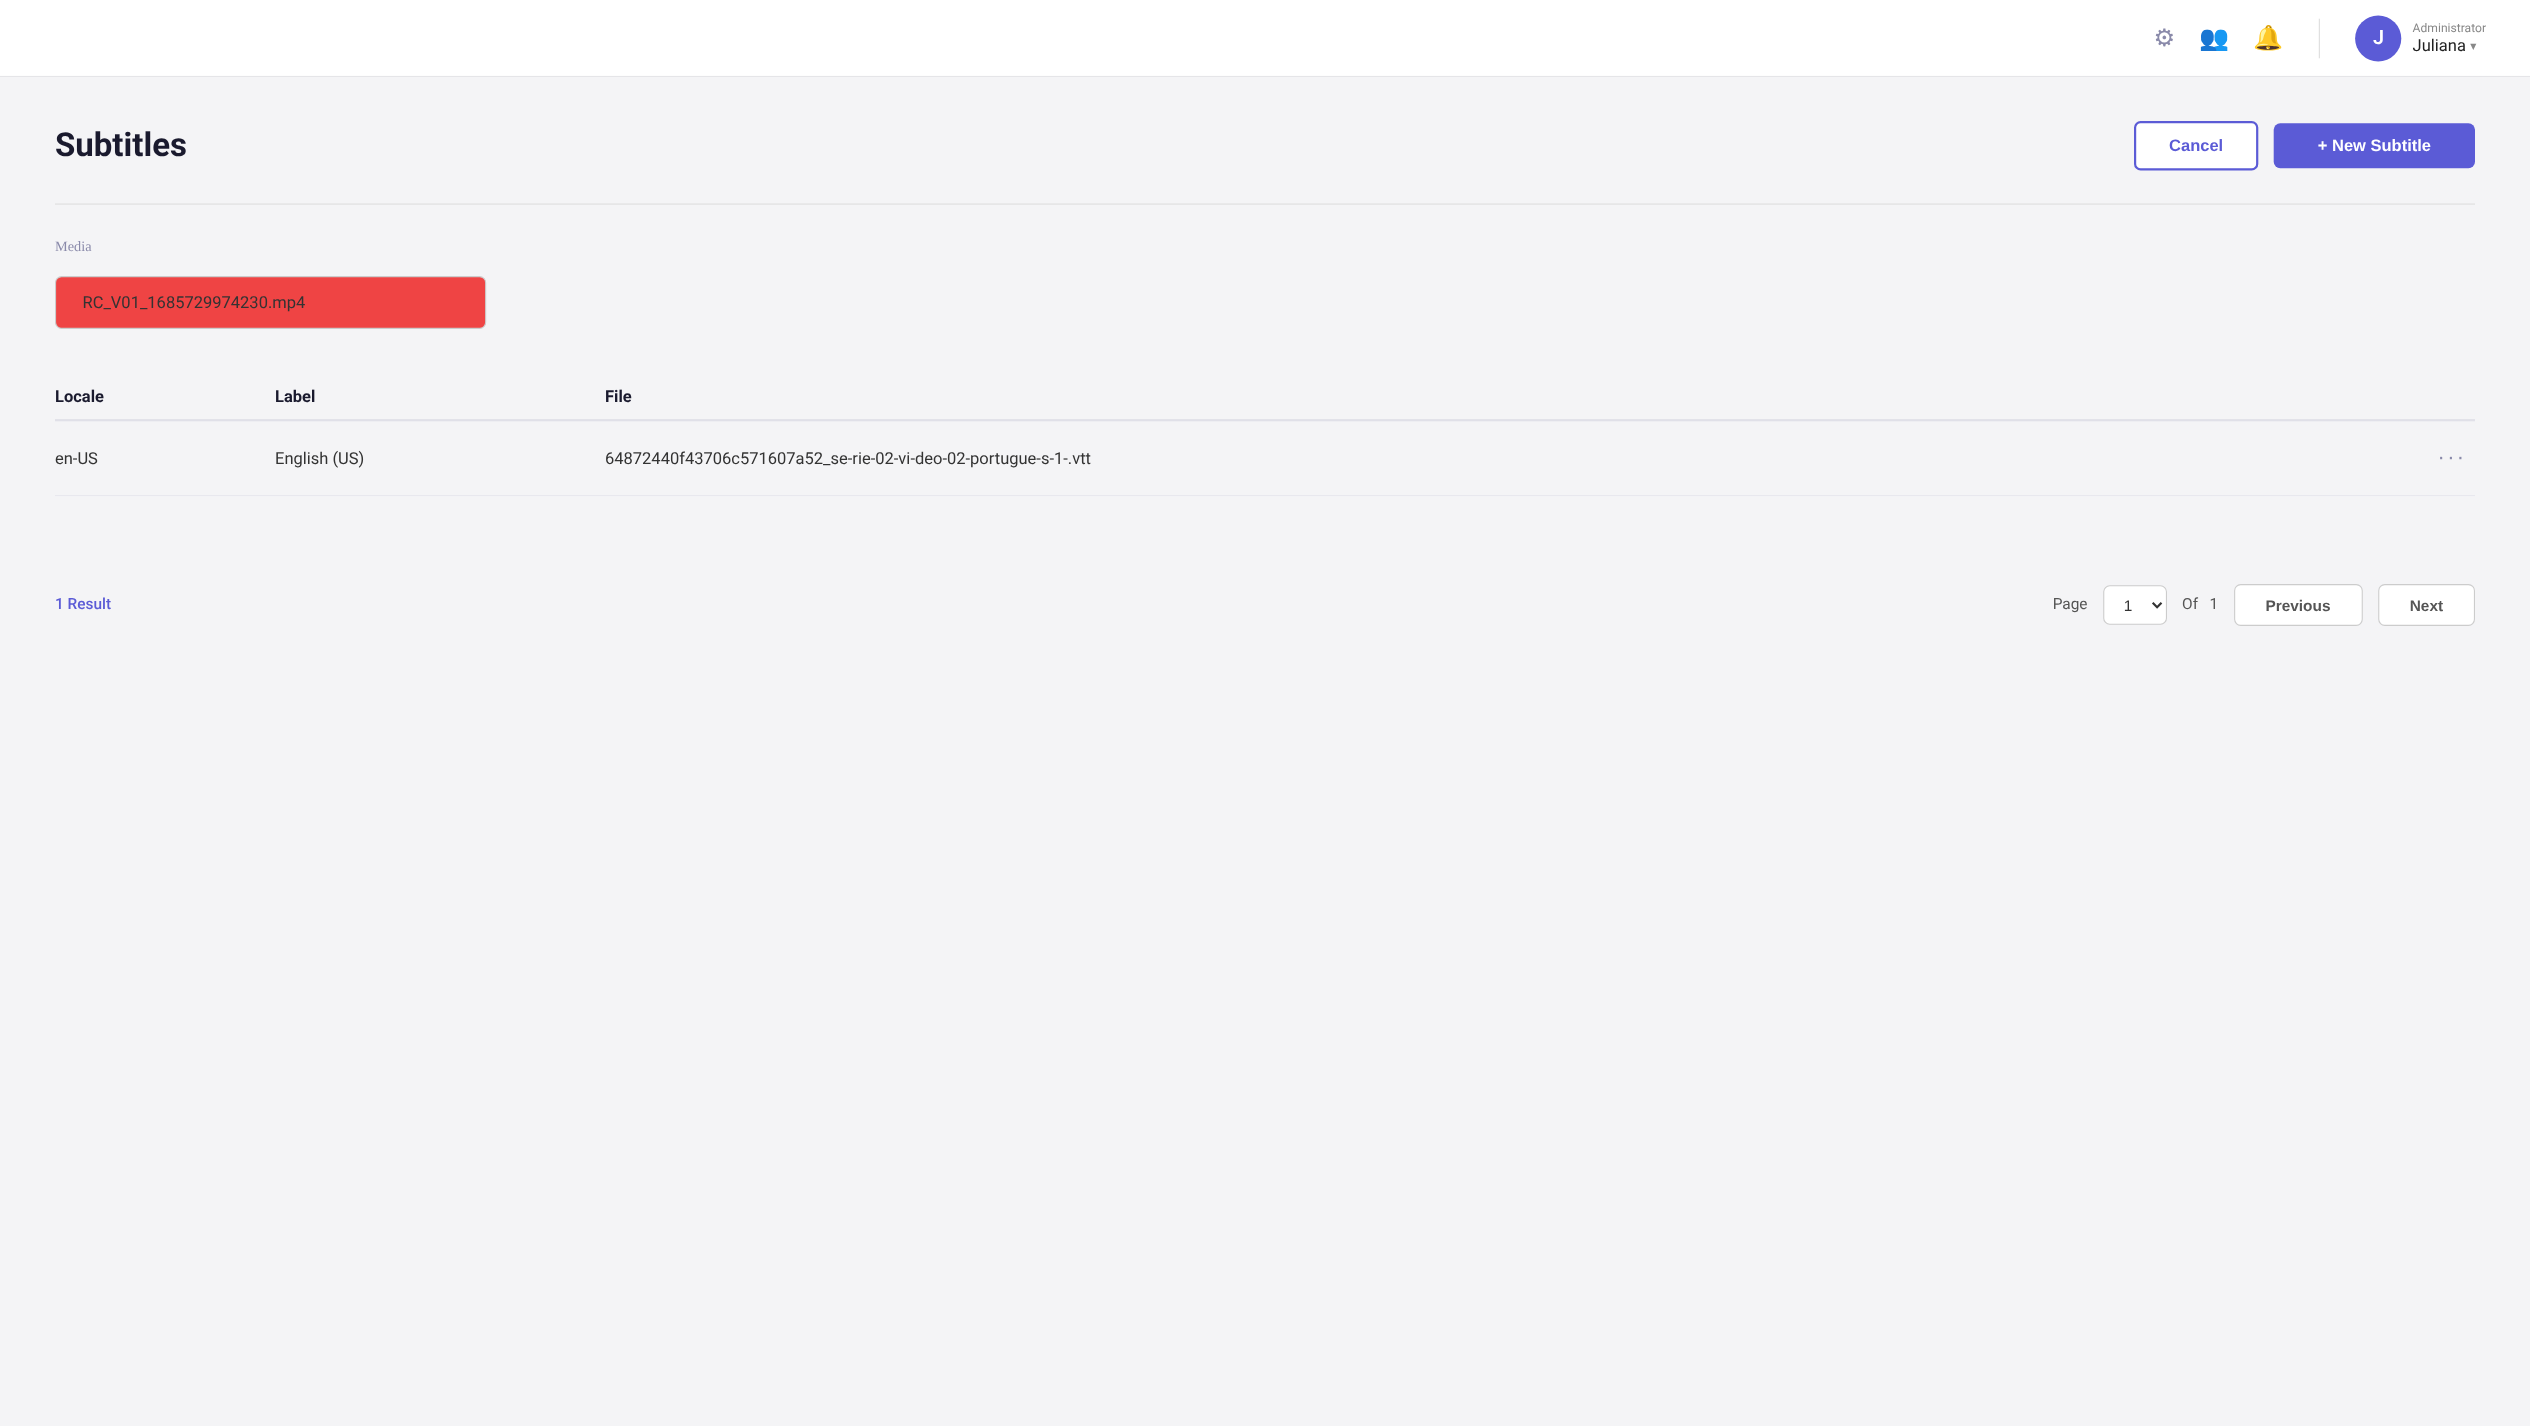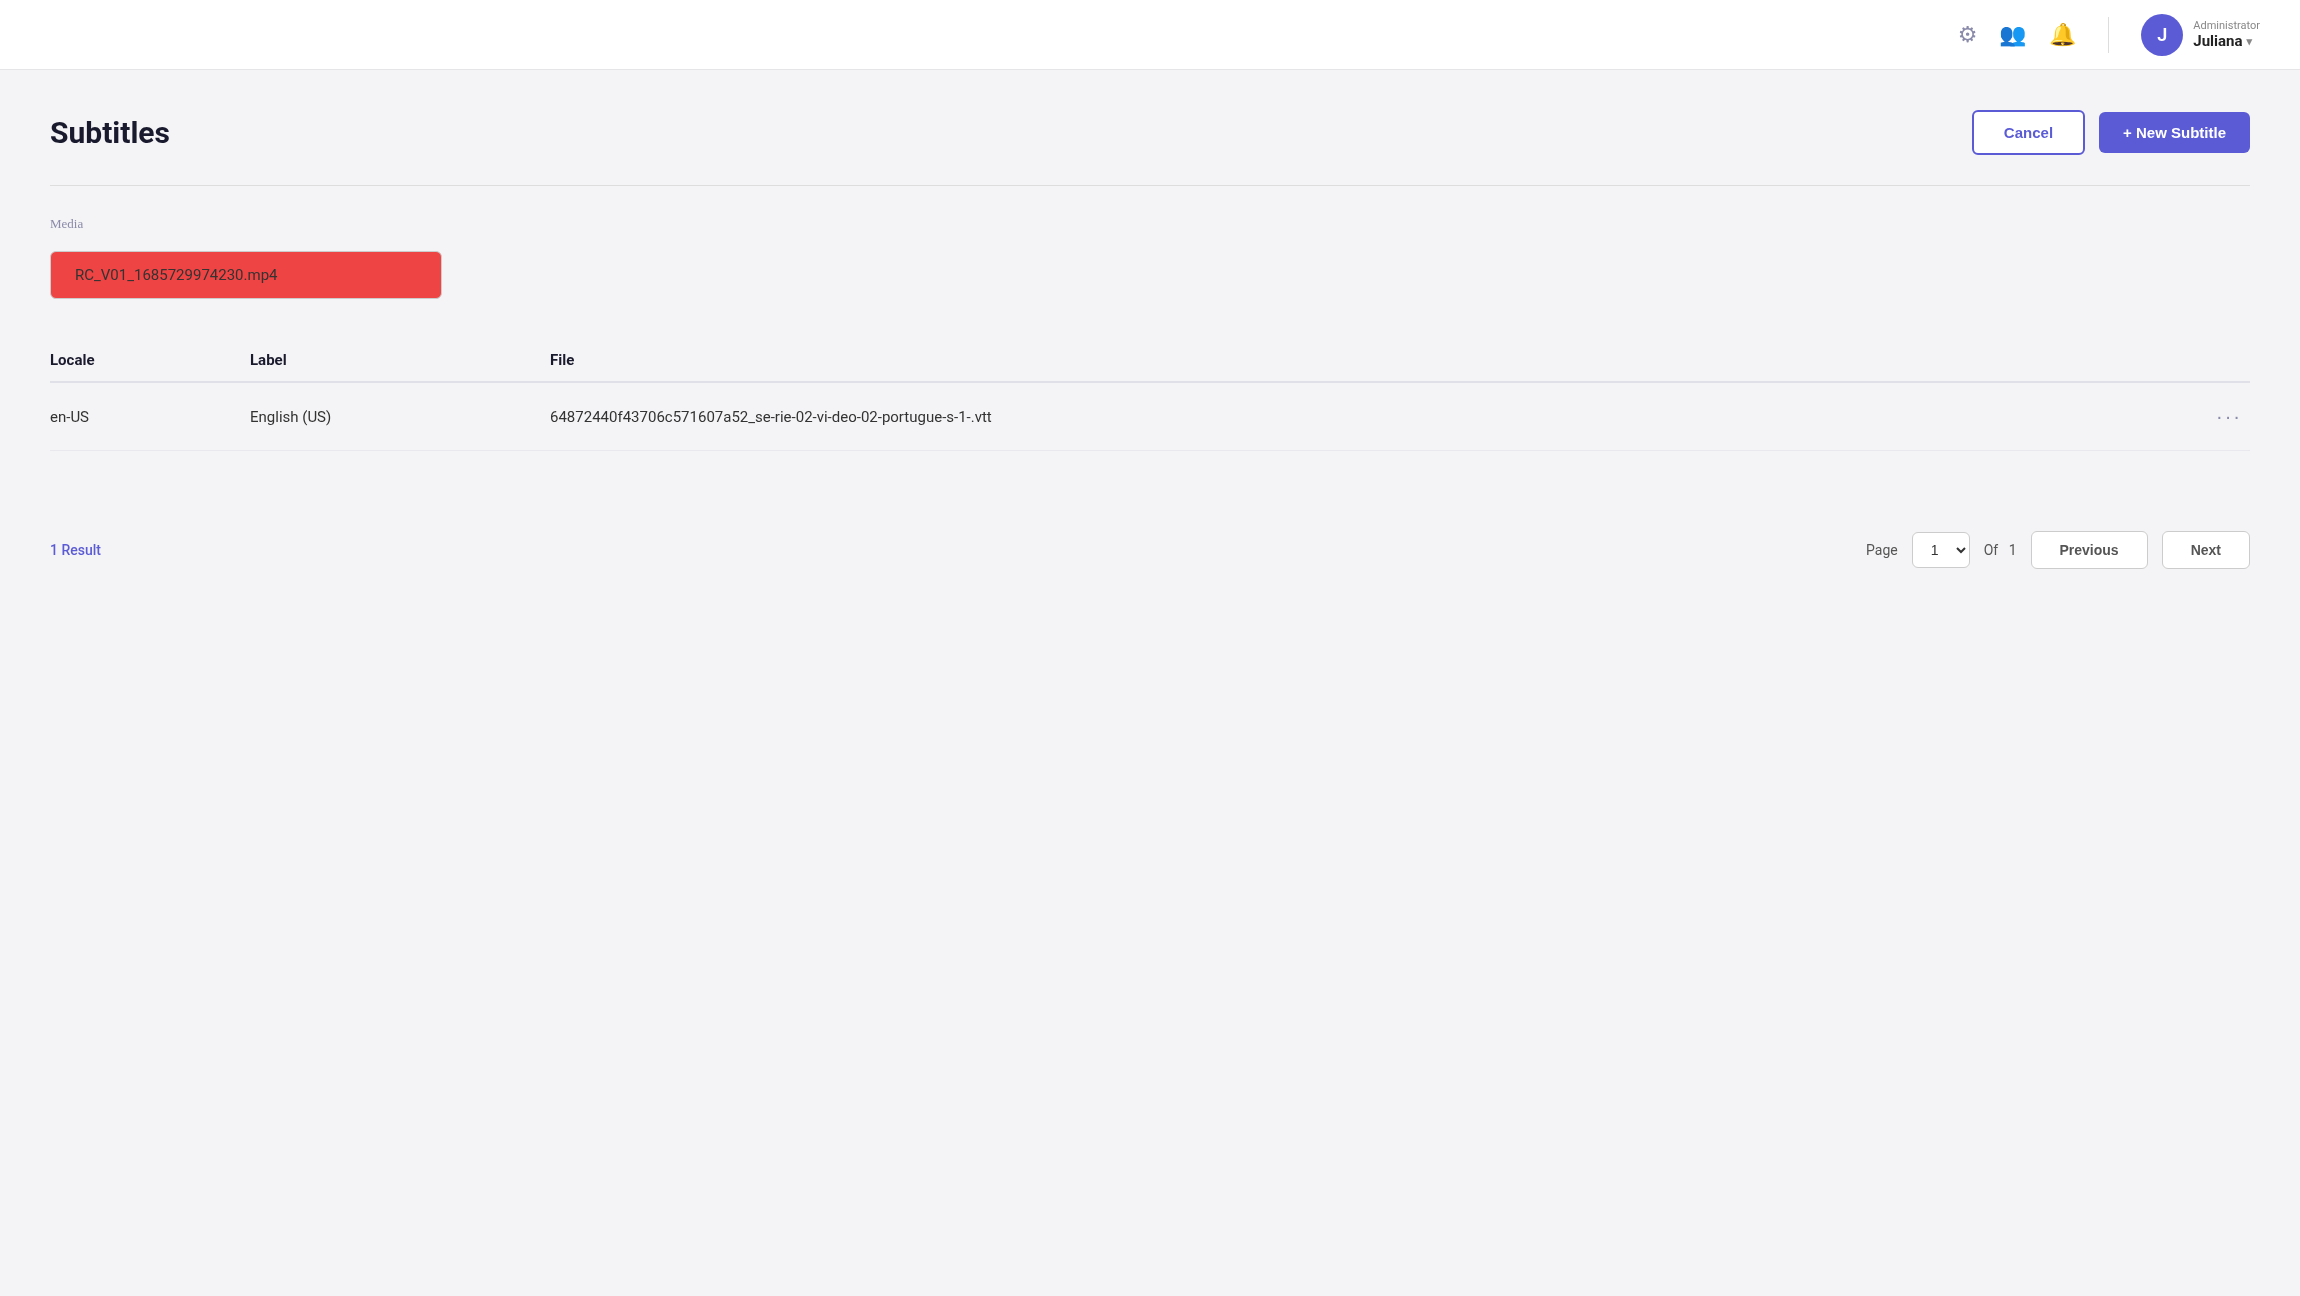--- a/index.html
+++ b/index.html
@@ -56,21 +56,21 @@
     .user-info {
       display: flex;
       flex-direction: column;
     }
     .user-role {
       font-size: 11px;
       color: #888;
     }
     .user-name {
       font-size: 15px;
-      font-weight: 700;
+      font-weight: 400;
       color: #222;
       display: flex;
       align-items: center;
       gap: 4px;
     }
     .chevron-down {
       font-size: 11px;
       color: #888;
     }
     
@@ -98,21 +98,21 @@
       padding: 12px 30px;
       border: 2px solid #5b5bd6;
       background: #fff;
       color: #5b5bd6;
       font-size: 15px;
       font-weight: 700;
       border-radius: 6px;
       cursor: pointer;
     }
     .btn-new {
-      padding: 12px 24px;
+      padding: 12px 40px;
       border: none;
       background: #5b5bd6;
       color: #fff;
       font-size: 15px;
       font-weight: 600;
       border-radius: 6px;
       cursor: pointer;
     }
     
     .divider {

